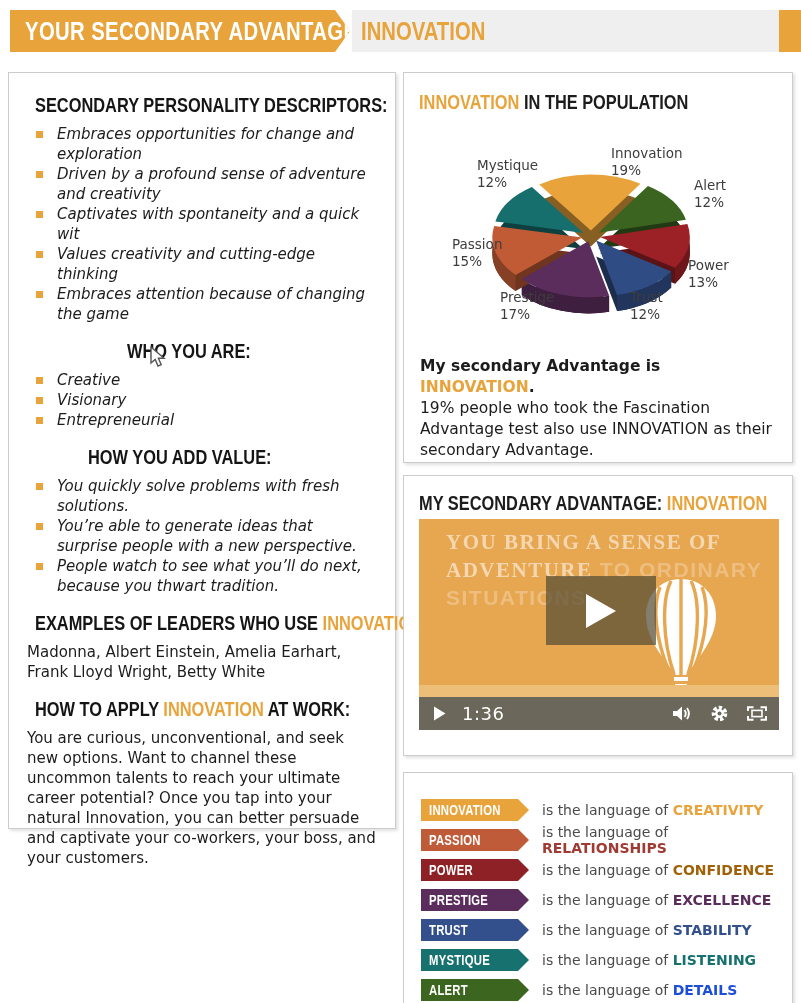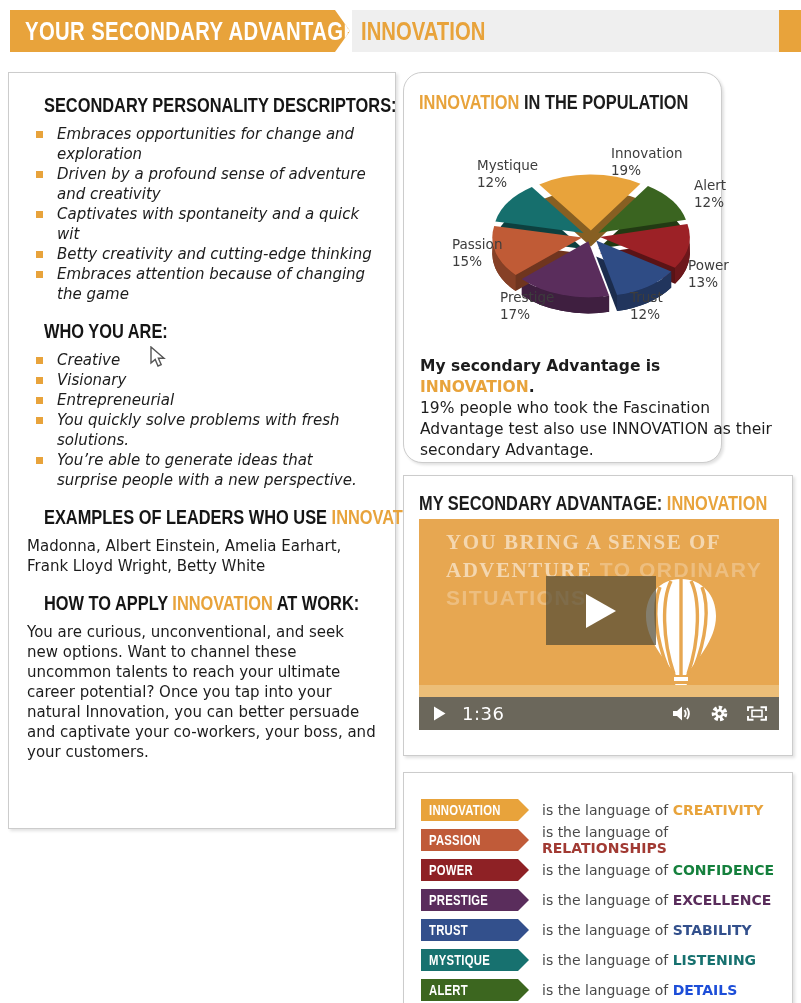--- a/index.html
+++ b/index.html
@@ -18,26 +18,26 @@
     background:#efefef; display:flex; align-items:center; padding-left:9px; }
   .hdr-strip span { font-size:26px; color:#E8A33B; }
   .hdr-page { position:absolute; left:731px; top:10px; width:69px; height:42px;
     background:#E8A33B; color:#fff; display:flex; align-items:center; justify-content:center;
     font-family:"Liberation Sans", sans-serif; font-weight:bold; font-size:24px;margin-left:48px; }
 
   
   .panel { position:absolute; background:#fff; border:1px solid #ccc;
     box-shadow:2px 2px 3px rgba(0,0,0,0.12); }
   #panel-left { left:8px; top:72px; width:388px; height:757px; padding:20px 18px; }
-  #panel-pop  { left:403px; top:72px; width:319px; height:391px;border-radius:19px; }
+  #panel-pop  { left:403px; top:72px; width:390px; height:391px; }
   #panel-video{ left:403px; top:475px; width:390px; height:281px; }
   #panel-lang { left:403px; top:772px; width:390px; height:250px; padding:26px 0 0 17px; }
 
   
-  #panel-left h2 { font-size:21px; color:#151515; margin:15px 0 7px 17px; line-height:24px;}
+  #panel-left h2 { font-size:21px; color:#151515; margin:15px 0 7px 8px; line-height:24px;text-align:center;}
   #panel-left h2:first-child { margin-top:0; }
   ul.blist { list-style:none;font-style:italic; }
   ul.blist li { position:relative; padding-left:30px; font-size:15px; line-height:20px; color:#1c1c1c; }
   ul.blist li::before { content:""; position:absolute; left:9px; top:7px; width:7px; height:7px; background:#E8A33B; }
   #panel-left p { font-size:15px; line-height:20px; }
 
   
   #panel-pop .ptitle { padding:17px 0 0 15px; }
   .ptitle span { font-size:21px; }
   .chart-wrap { position:absolute; left:0; top:66px; width:390px; height:212px; }
@@ -99,34 +99,36 @@
 <div class="hdr-page">
   <span>02</span>
 </div>
 
 <div class="panel" id="panel-left">
   <h2><span class="cond">SECONDARY PERSONALITY DESCRIPTORS:</span></h2>
   <ul class="blist">
     <li><span>Embraces opportunities for change and exploration</span></li>
     <li><span>Driven by a profound sense of adventure and creativity</span></li>
     <li><span>Captivates with spontaneity and a quick wit</span></li>
-    <li><span>Betty creativity and cutting-edge thinking</span></li>
+    <li><span>Values creativity and cutting-edge thinking</span></li>
     <li><span>Embraces attention because of changing the game</span></li>
   </ul>
 
   <h2><span class="cond">WHO YOU ARE:</span></h2>
   <ul class="blist">
     <li><span>Creative</span></li>
     <li><span>Visionary</span></li>
     <li><span>Entrepreneurial</span></li>
   </ul>
 
+  <h2><span class="cond">HOW YOU ADD VALUE:</span></h2>
   <ul class="blist">
     <li><span>You quickly solve problems with fresh solutions.</span></li>
     <li><span>You’re able to generate ideas that surprise people with a new perspective.</span></li>
+    <li><span>People watch to see what you’ll do next, because you thwart tradition.</span></li>
   </ul>
 
   <h2><span class="cond"><span>EXAMPLES OF LEADERS WHO USE </span><span class="accent">INNOVATION</span><span>:</span></span></h2>
   <p>Madonna, Albert Einstein, Amelia Earhart, Frank Lloyd Wright, Betty White</p>
 
   <h2><span class="cond"><span>HOW TO APPLY </span><span class="accent">INNOVATION</span><span> AT WORK:</span></span></h2>
   <p>You are curious, unconventional, and seek new options. Want to channel these uncommon talents to reach your ultimate career potential? Once you tap into your natural Innovation, you can better persuade and captivate your co-workers, your boss, and your customers.</p>
 </div>
 
 <div class="panel" id="panel-pop">
@@ -266,21 +268,21 @@
   <div class="lang-row">
     <div class="lang-badge" style="--c: #C05B39;">
         <span class="lang-badge-text cond">PASSION</span>
       </div>
     <div class="lang-text"><span>is the language of</span> <b style="color: rgb(161, 58, 51);">RELATIONSHIPS</b></div>
   </div>
   <div class="lang-row">
     <div class="lang-badge" style="--c: #8E2125;">
         <span class="lang-badge-text cond">POWER</span>
       </div>
-    <div class="lang-text"><span>is the language of</span> <b style="color: #15803d; margin-top: 6px;">CONFIDENCE</b></div>
+    <div class="lang-text"><span>is the language of</span> <b style="color: #a16207; margin-top: 6px;">CONFIDENCE</b></div>
   </div>
   <div class="lang-row">
     <div class="lang-badge" style="--c: #5A2D5C;">
         <span class="lang-badge-text cond">PRESTIGE</span>
       </div>
     <div class="lang-text"><span>is the language of</span> <b style="color: rgb(90, 45, 92);">EXCELLENCE</b></div>
   </div>
   <div class="lang-row">
     <div class="lang-badge" style="--c: #33508C;">
         <span class="lang-badge-text cond">TRUST</span>

